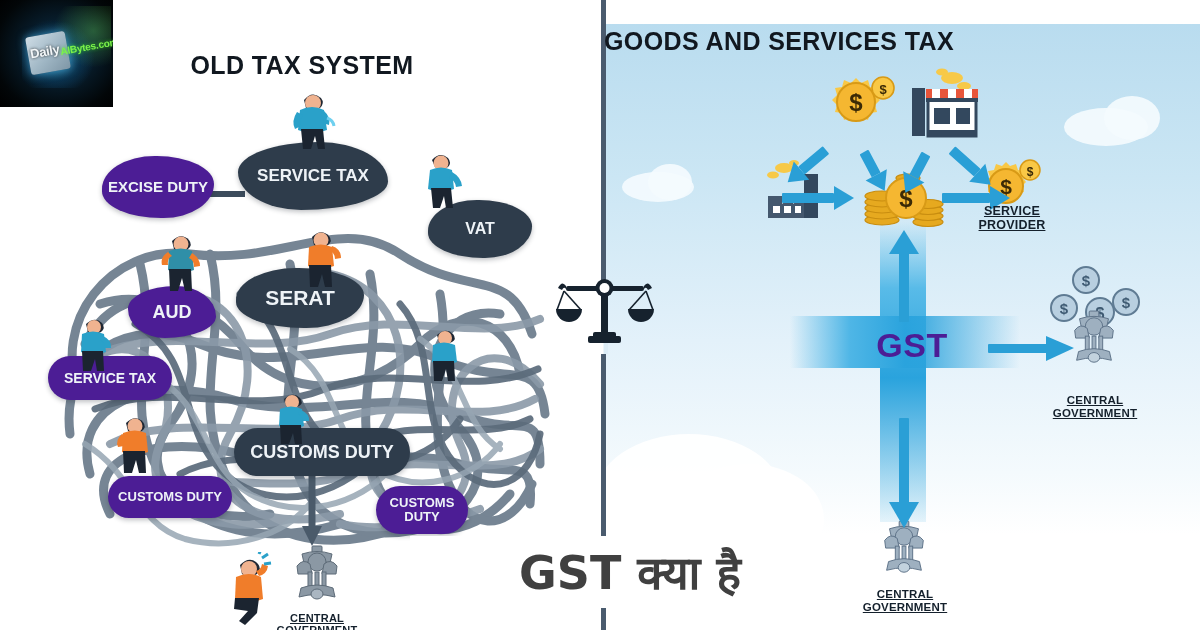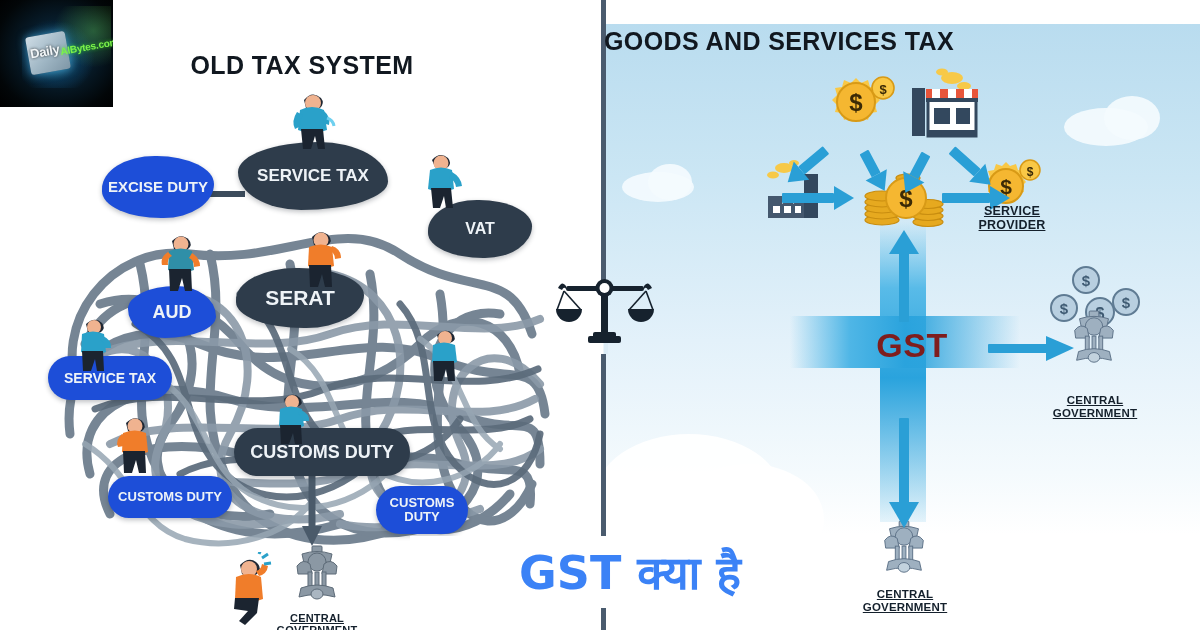--- a/index.html
+++ b/index.html
@@ -29,21 +29,21 @@
   #title-right { left:604px; width:596px; top:27px; font-size:25px; }
 
   
   .cloud { position:absolute; background:#f4fbfe; border-radius:50%; opacity:.92; }
   .cloud.b { background:#ffffff; }
 
   
   #tangle { position:absolute; left:40px; top:120px; width:520px; height:420px; z-index:2; }
 
   
-  .bubble { position:absolute; background:#1d4ed8; color:#eef3f7;
+  .bubble { position:absolute; background:#4c1d95; color:#eef3f7;
             display:flex; align-items:center; justify-content:center; text-align:center;
             font-weight:bold; line-height:1.05; z-index:4;
             box-shadow:0 2px 5px rgba(20,30,40,.28); }
   .bubble.dark { background:#2e3c4b; }
   .bubble.blob1 { border-radius:48% 52% 46% 54% / 54% 46% 56% 44%; }
   .bubble.blob2 { border-radius:54% 46% 58% 42% / 44% 58% 42% 56%; }
   .bubble.pill  { border-radius:26px; }
   .bubble.pill2 { border-radius:34px; }
 
   
@@ -54,26 +54,26 @@
   .rlabel { position:absolute; font-weight:bold; color:#14202c; text-align:center;
             line-height:1.12; letter-spacing:.2px; z-index:5;text-decoration:underline; }
 
   #gst-cross-v { position:absolute; left:880px; top:222px; width:46px; height:300px;
                  background:linear-gradient(180deg,rgba(86,183,228,0) 0%,#59bbe8 22%,#2aa3dd 52%,rgba(86,183,228,.15) 100%);
                  z-index:3; }
   #gst-cross-h { position:absolute; left:790px; top:316px; width:230px; height:52px;
                  background:linear-gradient(90deg,rgba(86,183,228,0) 0%,#4fb6e6 26%,#2aa3dd 50%,rgba(86,183,228,0) 100%);
                  z-index:3; }
   #gst-word { position:absolute; left:852px; top:326px; width:120px; text-align:center;
-              font-size:34px; font-weight:bold; color:#7f1d1d; z-index:6; letter-spacing:.5px; }
+              font-size:34px; font-weight:bold; color:#4c1d95; z-index:6; letter-spacing:.5px; }
 
   
   #headline { position:absolute; left:420px; top:540px; width:420px; height:62px;
               display:flex; align-items:center; justify-content:center;
-              font-size:46px; font-weight:bold; color:#3b82f6; z-index:20;
+              font-size:46px; font-weight:bold; color:#404040; z-index:20;
               font-family:"DejaVu Sans","Liberation Sans",sans-serif; white-space:nowrap; }
   #headline-bg { position:absolute; left:410px; top:536px; width:440px; height:72px;
                  background:#ffffff; z-index:19; }
 
   
   #logo { position:absolute; left:0; top:0; width:113px; height:107px;
           background:radial-gradient(ellipse at 52% 48%, #0d3246 0%, #071b29 42%, #020608 78%, #000 100%);
           z-index:30; overflow:hidden; }
   #logo .glow { position:absolute; left:22px; top:20px; width:72px; height:68px;
                 background:radial-gradient(ellipse at 45% 55%, rgba(70,200,255,.55) 0%, rgba(20,120,190,.22) 45%, rgba(0,0,0,0) 72%); }

